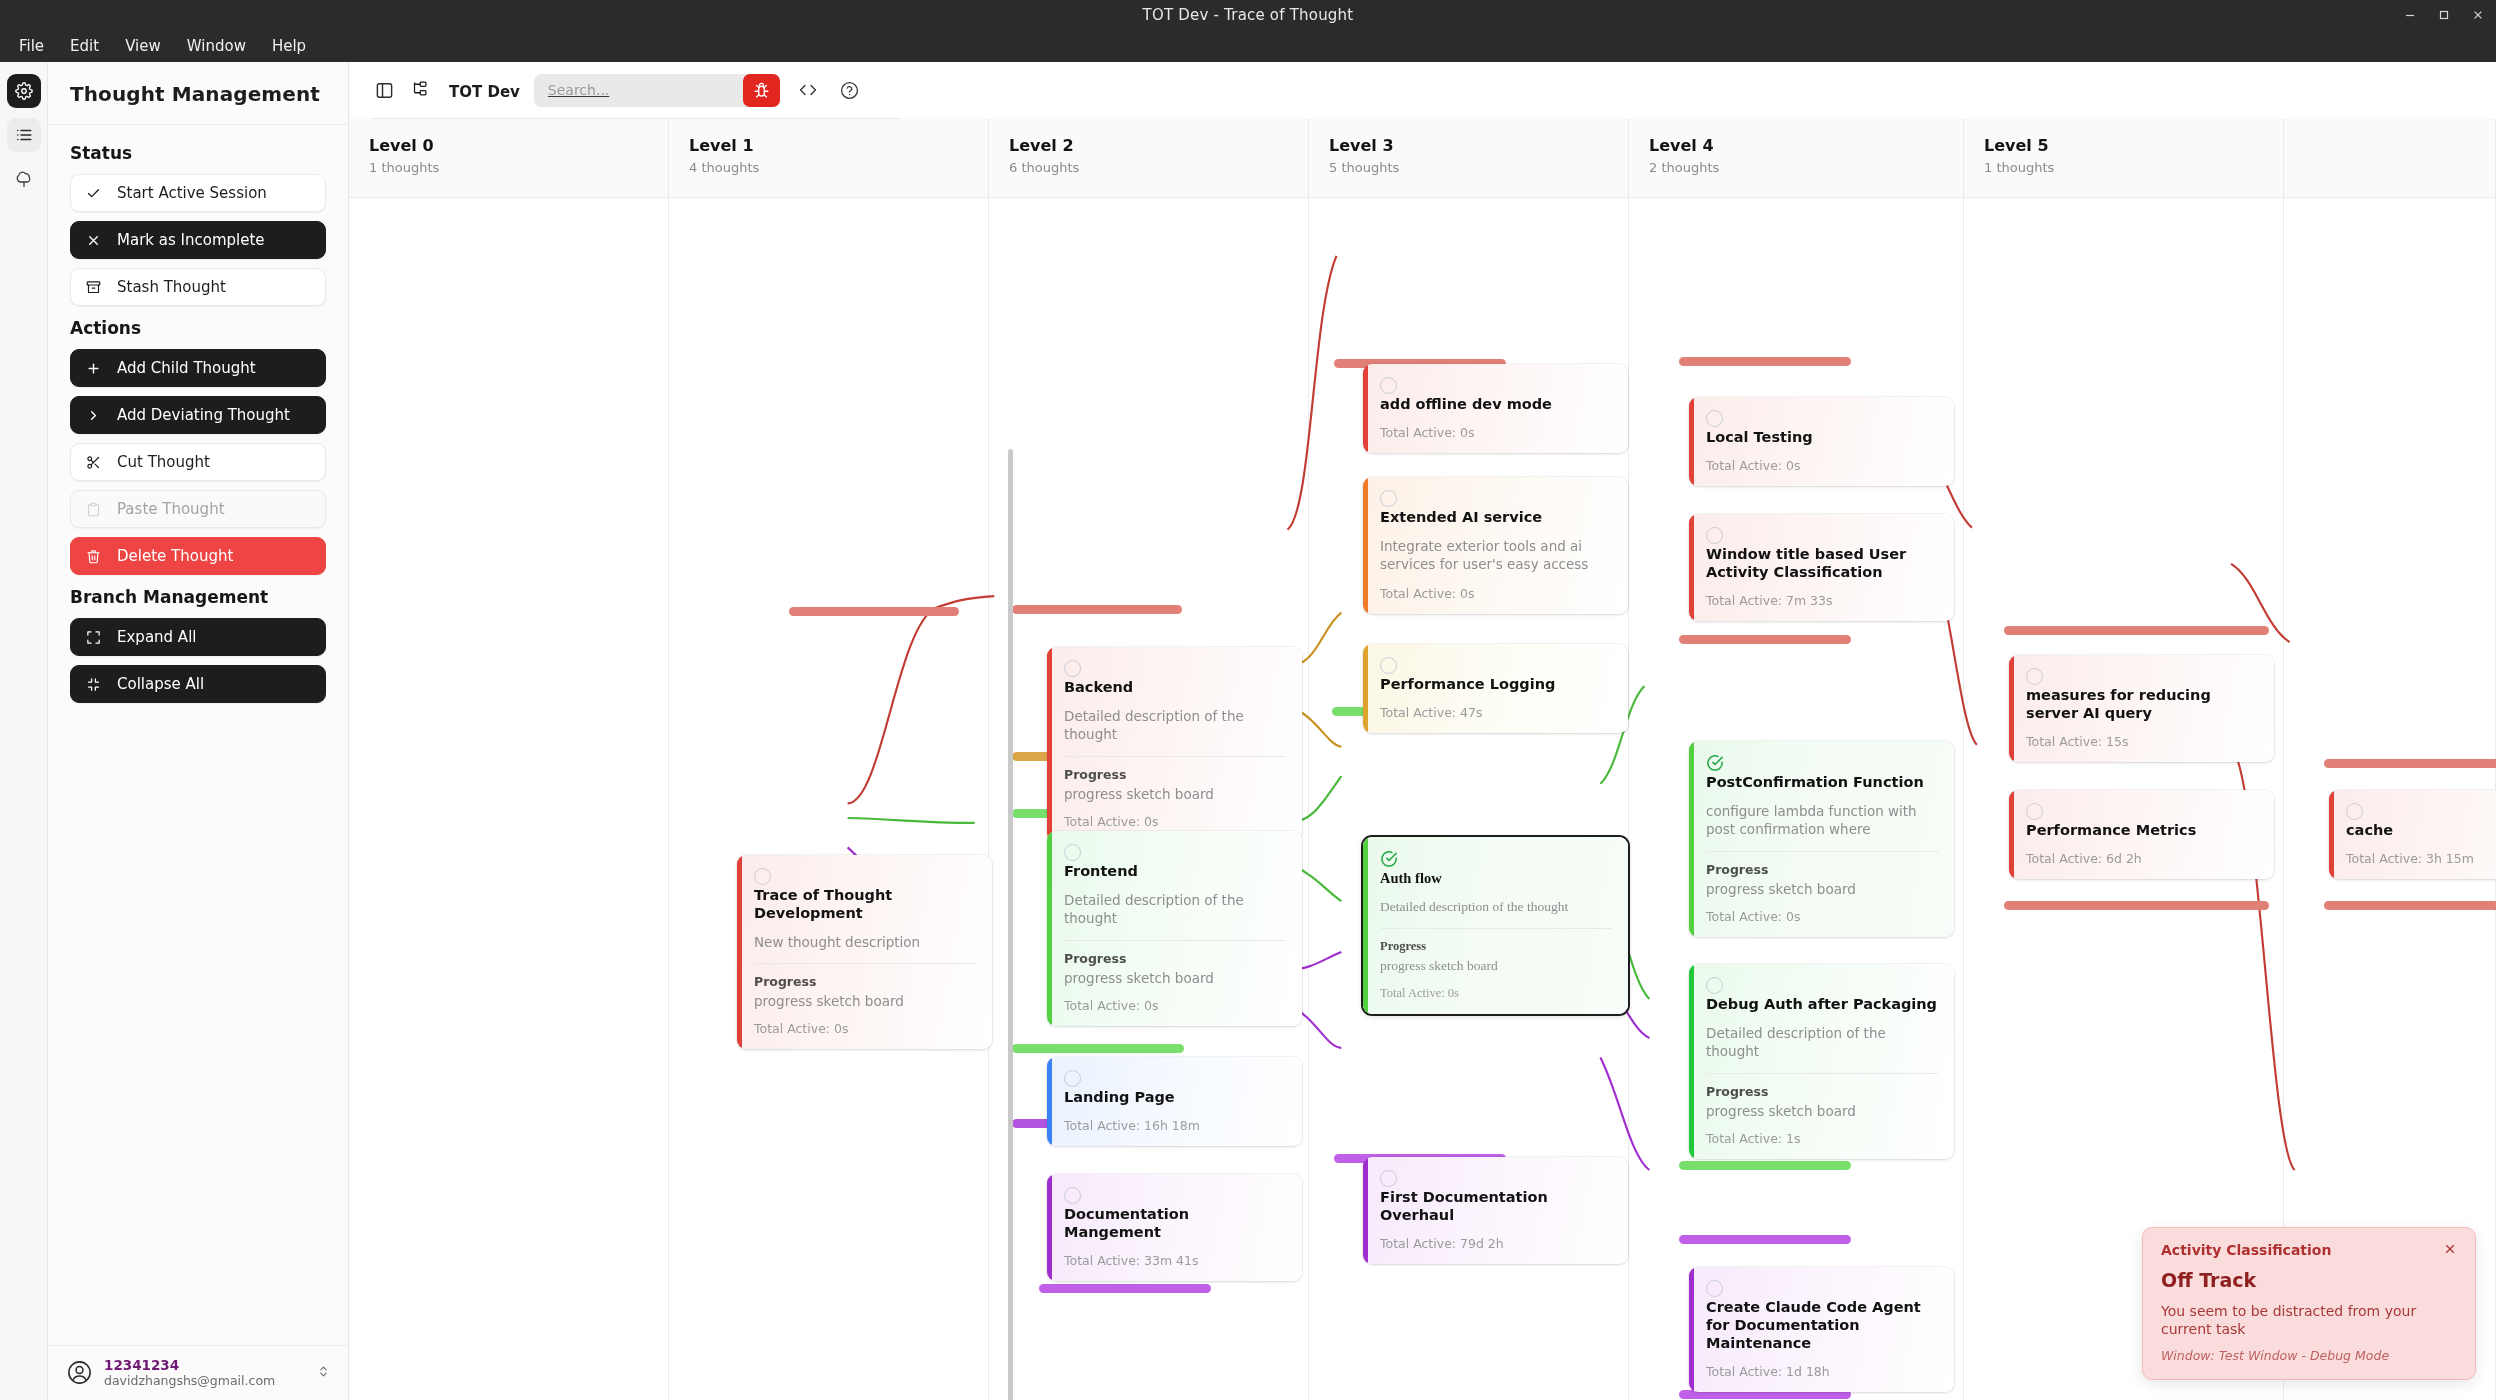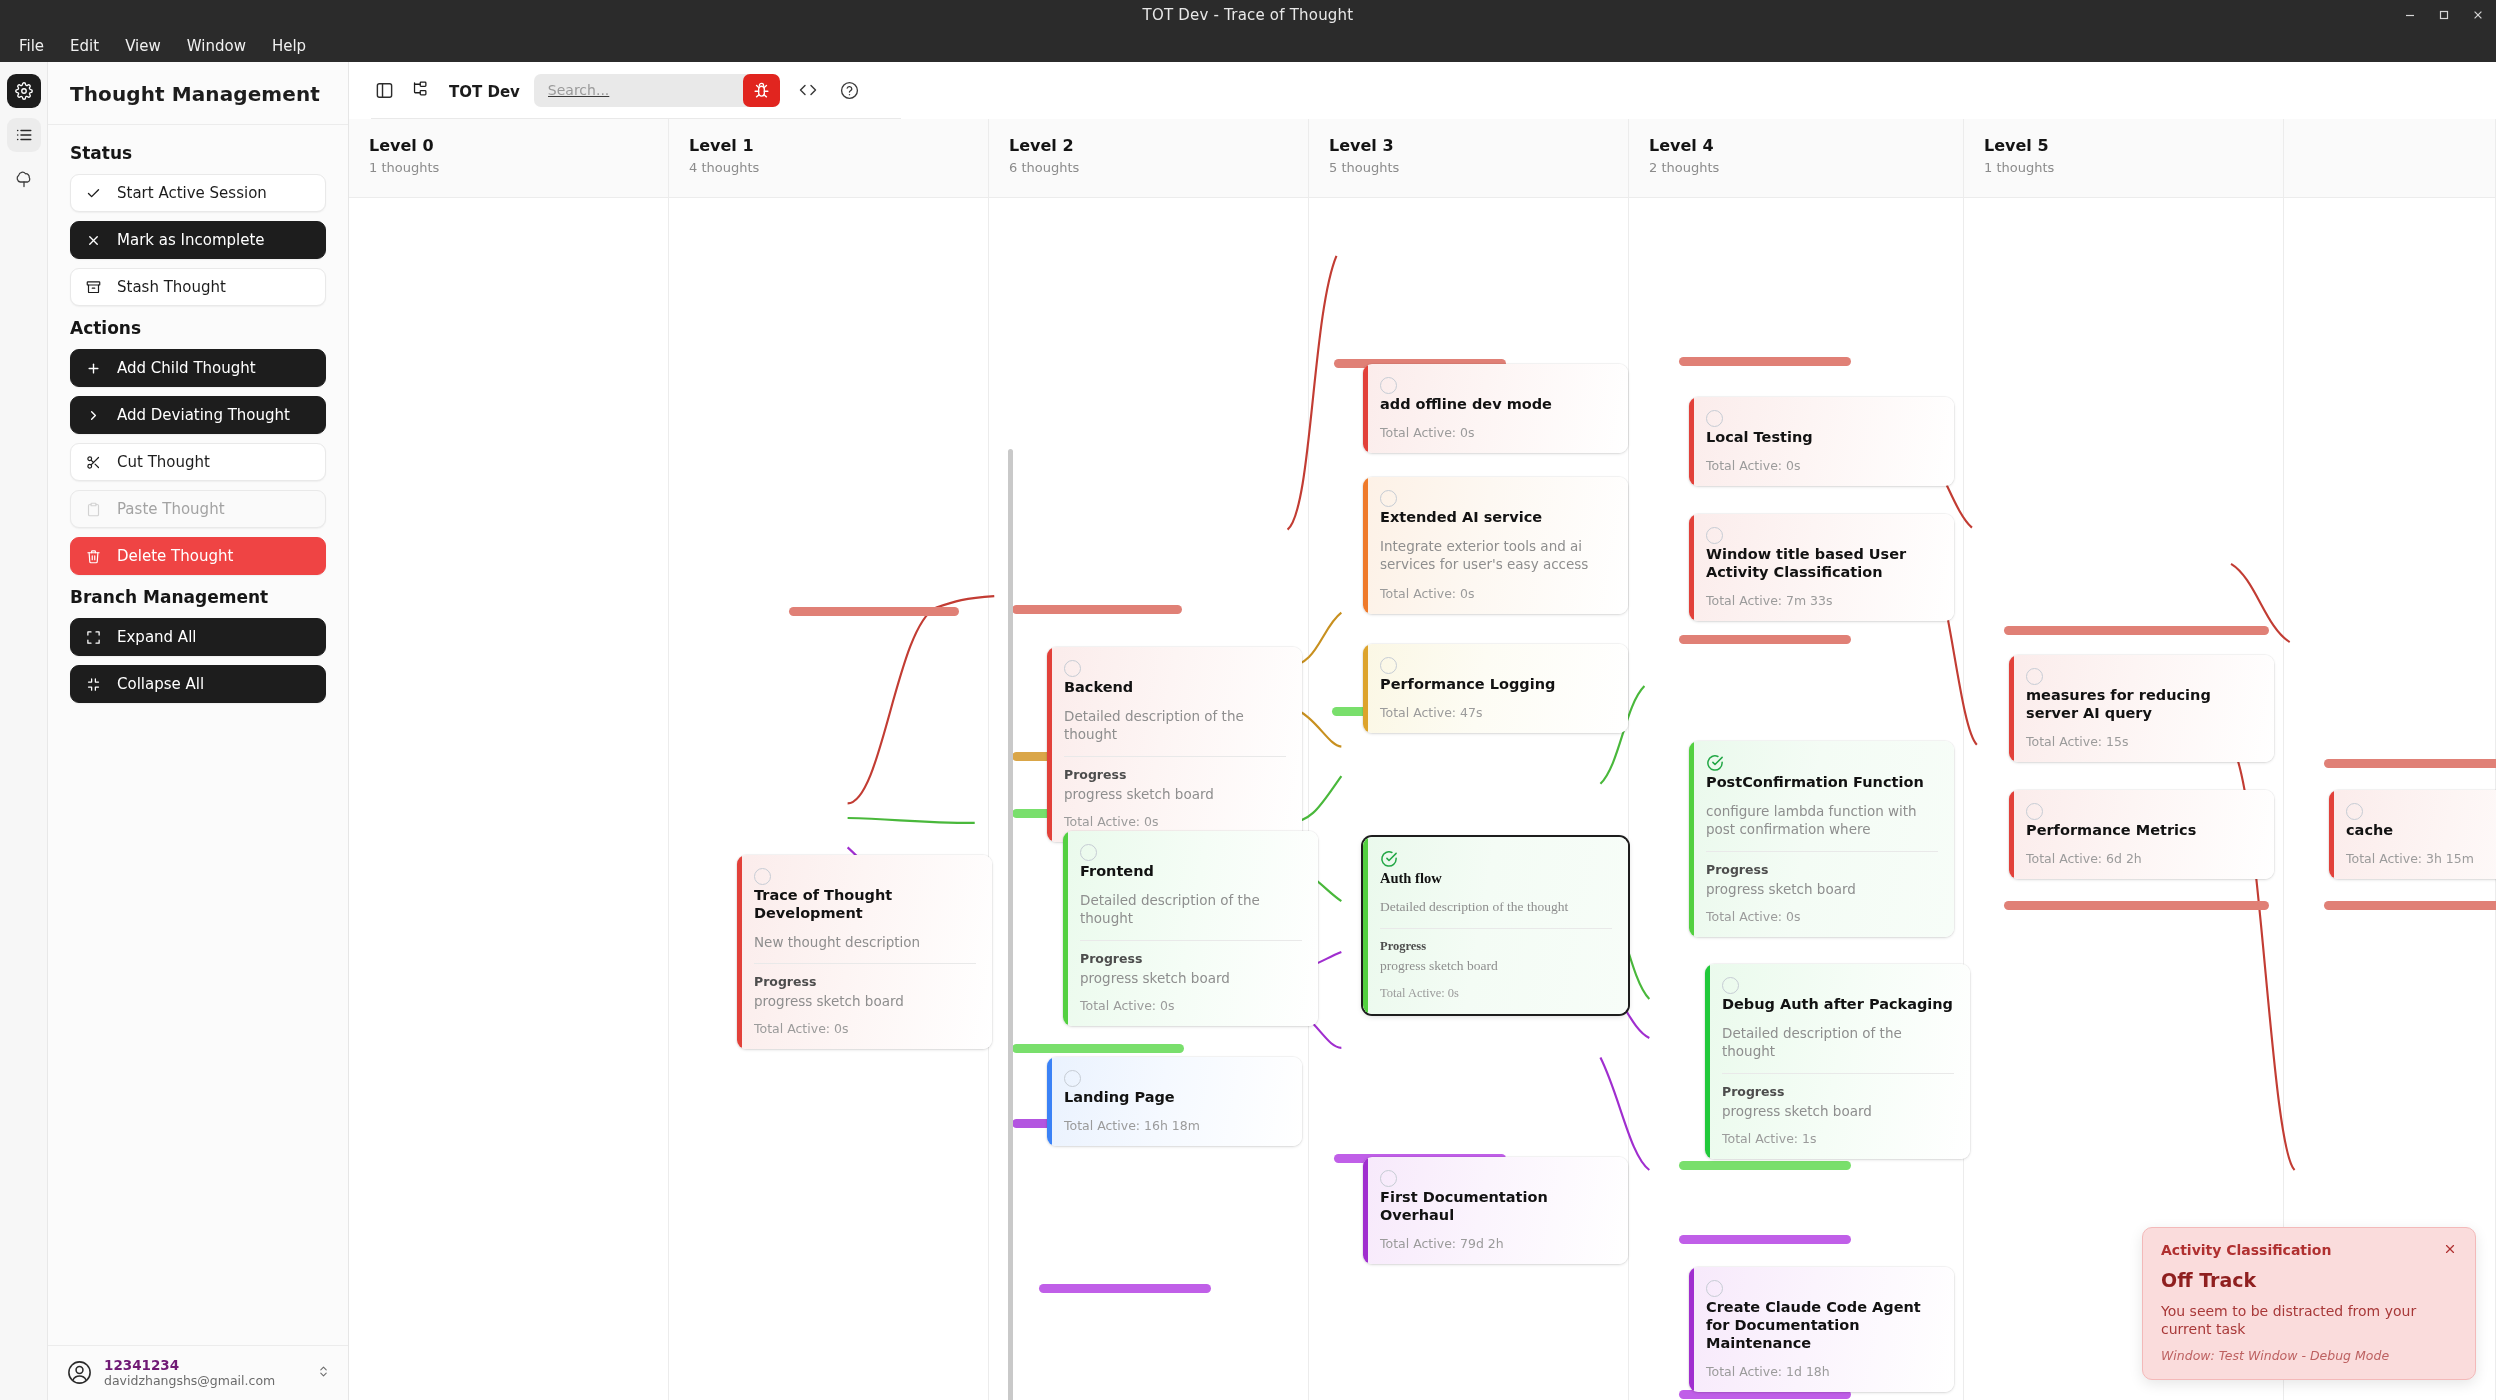--- a/index.html
+++ b/index.html
@@ -129,21 +129,21 @@
   .e-amber::before  { background: #dda32c; }
   .e-green::before  { background: #53d040; }
   .e-green2::before { background: #21c93a; }
   .e-purple::before { background: #a02ecf; }
   .e-blue::before   { background: #3b82f6; }
 
   .bg-red    { background: linear-gradient(100deg,#fbeceb 0%, #fdf5f4 45%, #ffffff 100%); }
   .bg-orange { background: linear-gradient(100deg,#fdf1e6 0%, #fdf8f2 45%, #ffffff 100%); }
   .bg-amber  { background: linear-gradient(100deg,#fbf7e4 0%, #fdfcf4 45%, #ffffff 100%); }
   .bg-green  { background: linear-gradient(100deg,#eaf9ec 0%, #f4fcf5 45%, #f7fdf8 100%); }
-  .bg-green2 { background: linear-gradient(100deg,#eafaec 0%, #f5fdf6 50%, #ffffff 100%); margin-left: 16px; }
+  .bg-green2 { background: linear-gradient(100deg,#eafaec 0%, #f5fdf6 50%, #ffffff 100%); }
   .bg-purple { background: linear-gradient(100deg,#f7e9fb 0%, #fbf4fd 45%, #ffffff 100%); }
   .bg-blue   { background: linear-gradient(100deg,#eaf2fe 0%, #f5f9ff 45%, #ffffff 100%); }
 
   
   .links { position: absolute; inset: 0; pointer-events: none; }
 
   
   .vscroll { position:absolute; width:5px; border-radius:3px; background:#c9c9c9; }
 
   
@@ -526,20 +526,25 @@
         <div class="ptext">progress sketch board</div>
         <div class="ta">Total Active: 0s</div>
       </div>
 
       <div class="card e-blue bg-blue" style="left:698px;top:938px;width:255px;">
         <div class="circ"></div>
         <div class="ttl">Landing Page</div>
         <div class="ta">Total Active: 16h 18m</div>
       </div>
 
+      <div class="card e-purple bg-purple" style="left:698px;top:1055px;width:255px;">
+        <div class="circ"></div>
+        <div class="ttl">Documentation Mangement</div>
+        <div class="ta">Total Active: 33m 41s</div>
+      </div>
 
       <div class="card e-red bg-red" style="left:1014px;top:245px;width:265px;">
         <div class="circ"></div>
         <div class="ttl">add offline dev mode</div>
         <div class="ta">Total Active: 0s</div>
       </div>
 
       <div class="card e-orange bg-orange" style="left:1014px;top:358px;width:265px;">
         <div class="circ"></div>
         <div class="ttl">Extended AI service</div>

